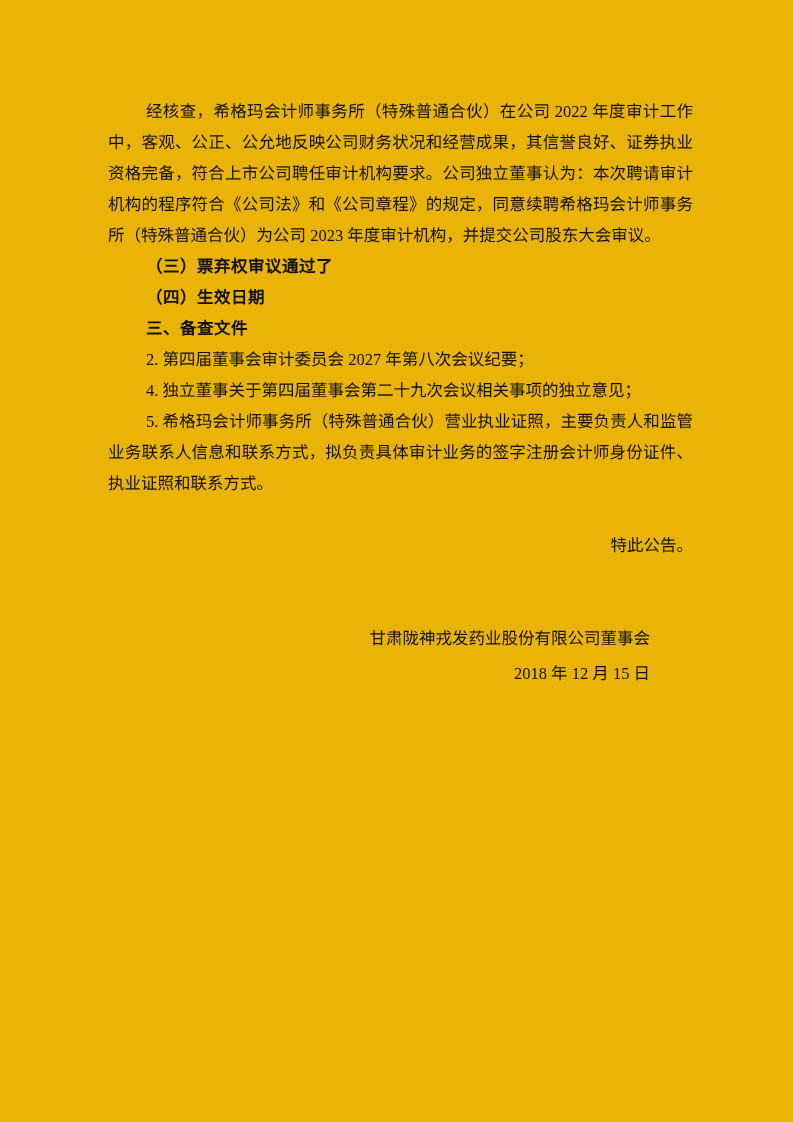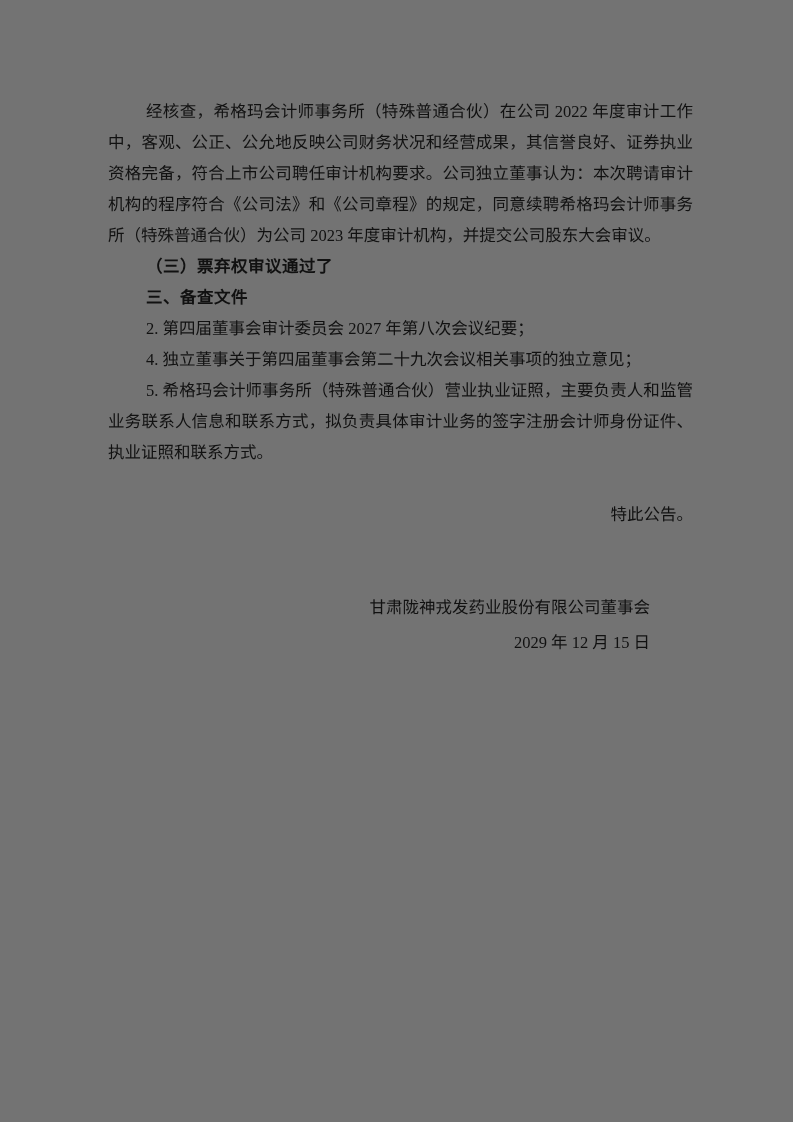--- a/index.html
+++ b/index.html
@@ -6,21 +6,21 @@
   html, body {
     margin: 0;
     padding: 0;
     background: #ffffff;
   }
   .page {
     position: relative;
     width: 793px;
     height: 1122px;
     margin: 0 auto;
-    background: #737373;
+    background: #eab308;
     overflow: hidden;
     font-family: "Liberation Serif", "DejaVu Serif", serif;
     color: #111111;
     box-sizing: border-box;
   }
   .content {
     position: absolute;
     top: 0;
     left: 108px;
     width: 585px;
@@ -63,33 +63,34 @@
 <body>
 
 <div class="page">
   <div class="content">
 
     <p class="para">经核查，希格玛会计师事务所（特殊普通合伙）在公司 2022 年度审计工作中，客观、公正、公允地反映公司财务状况和经营成果，其信誉良好、证券执业资格完备，符合上市公司聘任审计机构要求。公司独立董事认为：本次聘请审计机构的程序符合《公司法》和《公司章程》的规定，同意续聘希格玛会计师事务所（特殊普通合伙）为公司 2023 年度审计机构，并提交公司股东大会审议。</p>
 
     <h3 class="heading">（三）票弃权审议通过了</h3>
 
 
+    <h3 class="heading">（四）生效日期</h3>
 
 
     <h3 class="heading">三、备查文件</h3>
 
 
     <p class="para">2. 第四届董事会审计委员会 2027 年第八次会议纪要；</p>
 
 
     <p class="para">4. 独立董事关于第四届董事会第二十九次会议相关事项的独立意见；</p>
 
     <p class="para">5. 希格玛会计师事务所（特殊普通合伙）营业执业证照，主要负责人和监管业务联系人信息和联系方式，拟负责具体审计业务的签字注册会计师身份证件、执业证照和联系方式。</p>
 
     <p class="closing">特此公告。</p>
 
     <div class="signature-block">
       <p class="signature-line">甘肃陇神戎发药业股份有限公司董事会</p>
-      <p class="signature-date">2029 年 12 月 15 日</p>
+      <p class="signature-date">2018 年 12 月 15 日</p>
     </div>
 
   </div>
 </div>
 
 </body></html>

